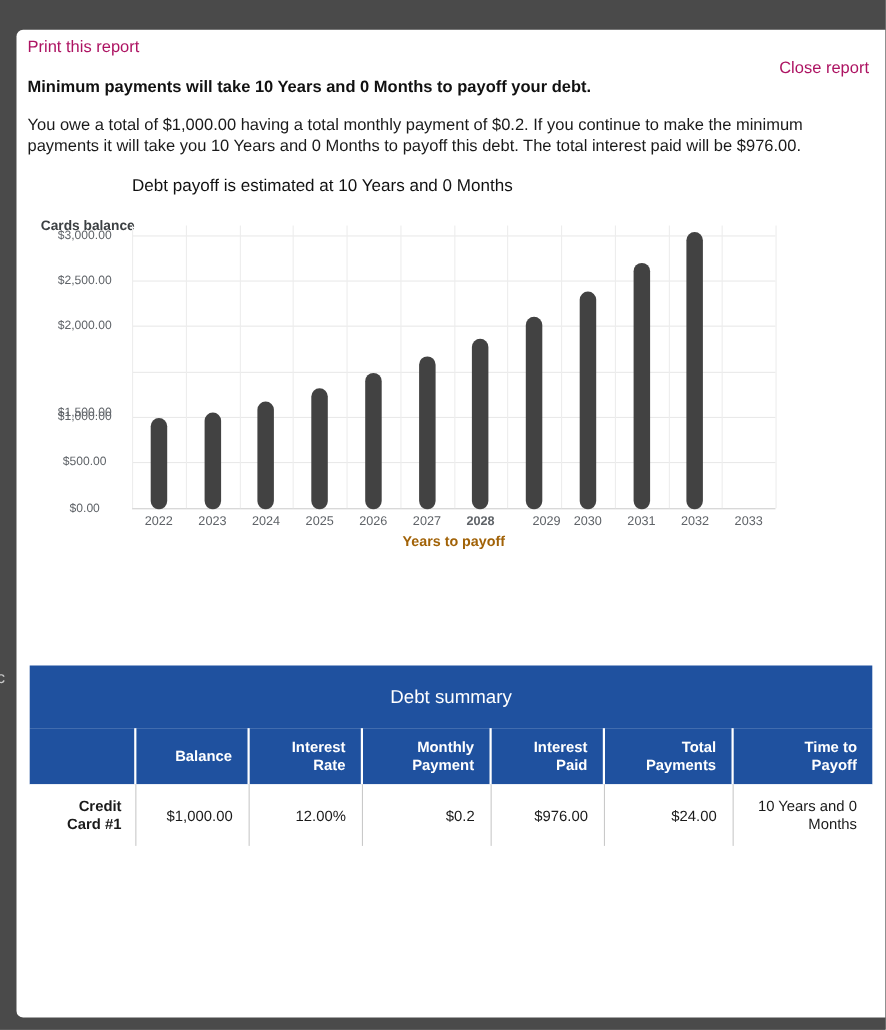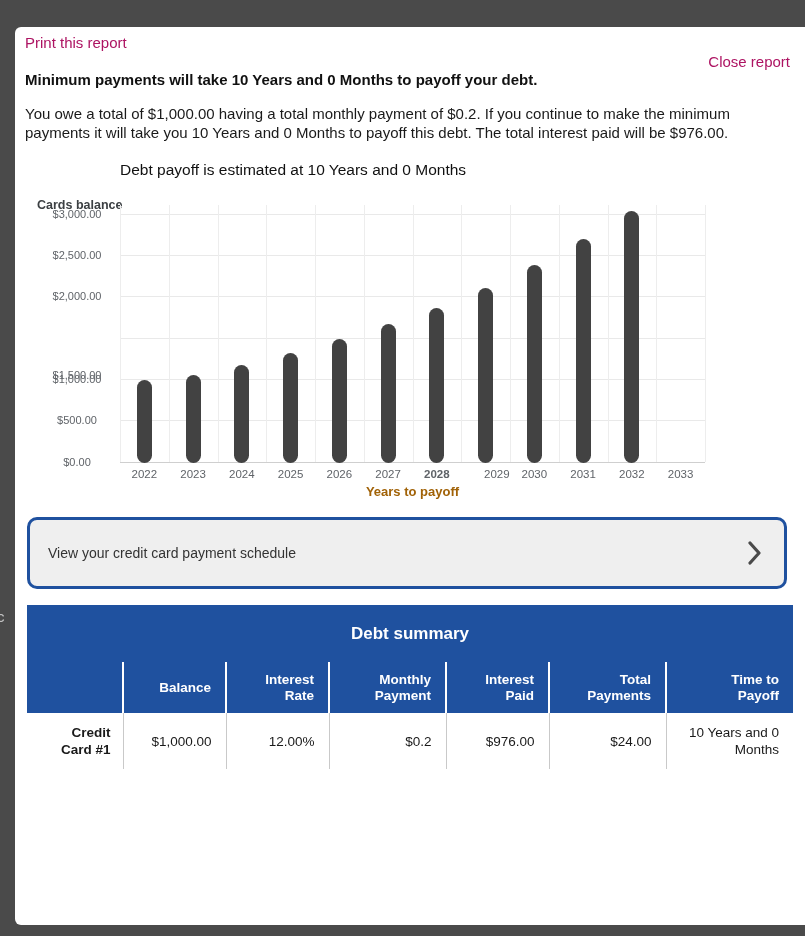--- a/index.html
+++ b/index.html
@@ -29,21 +29,21 @@
     font-size:13px;font-weight:bold;color:#a16207;}
   
   #schedule-btn{position:absolute;left:12px;top:490px;width:760px;height:72px;box-sizing:border-box;
     background:#efefef;border:3px solid #1f519f;border-radius:10px;cursor:pointer;
     display:flex;align-items:center;justify-content:space-between;padding:0 22px 0 18px;}
   #schedule-btn span.lbl{font-size:14px;color:#333;}
   
   #summary-table{position:absolute;left:12px;top:578px;border-collapse:collapse;table-layout:fixed;
     width:766px;}
   #summary-table td{box-sizing:border-box;vertical-align:middle;}
-  .banner-cell{background:#1f519f;color:#fff;font-size:17px;font-weight:bold;text-align:center;height:57px;}
+  .banner-cell{background:#1f519f;color:#fff;font-size:17px;font-weight:normal;text-align:center;height:57px;}
   .hdr{background:#1f519f;color:#fff;font-size:13.5px;font-weight:bold;text-align:right;
     height:51px;padding:4px 14px 4px 30px;line-height:16px;}
   .hdr + .hdr{border-left:2px solid #fff;}
   .body-row td{background:#fff;color:#1a1a1a;font-size:13.5px;text-align:right;height:56px;
     padding:4px 14px 4px 8px;line-height:17px;}
   .body-row td + td{border-left:1px solid #c9c9c9;}
   .body-row td.rowhead{font-weight:bold;padding-left:18px;padding-right:12px;}
   .totals-row td{background:#1f519f;color:#fff;font-size:13.5px;font-weight:bold;text-align:right;
     height:56px;padding:4px 14px 4px 8px;line-height:17px;}
   .totals-row td + td{border-left:2px solid #fff;}
@@ -115,26 +115,20 @@
         <div class="xtick" style="left: 390.375px;">2030</div>
         <div class="bar" style="left: 455.625px; height: 223.613px; background: rgb(66, 66, 66);"></div>
         <div class="xtick" style="left: 439.125px;">2031</div>
         <div class="bar" style="left: 504.375px; height: 251.72px; background: rgb(66, 66, 66);"></div>
         <div class="xtick" style="left: 487.875px;">2032</div>
         <div class="xtick" style="left: 536.625px;">2033</div>
       </div>
 
     <div id="x-axis-title">Years to payoff</div>
 
-    <div id="schedule-btn">
-      <span class="lbl">View your credit card payment schedule</span>
-      <svg width="14" height="26" viewBox="0 0 14 26" fill="none">
-        <path d="M2 3 L11 13 L2 23" stroke="#4a4a4a" stroke-width="3.2" stroke-linecap="round" stroke-linejoin="round"></path>
-      </svg>
-    </div>
 
     <table id="summary-table">
       <colgroup>
         <col style="width:96px">
           <col style="width:103px">
           <col style="width:103px">
         <col style="width:117px">
           <col style="width:103px">
           <col style="width:117px">
         <col style="width:127px">

